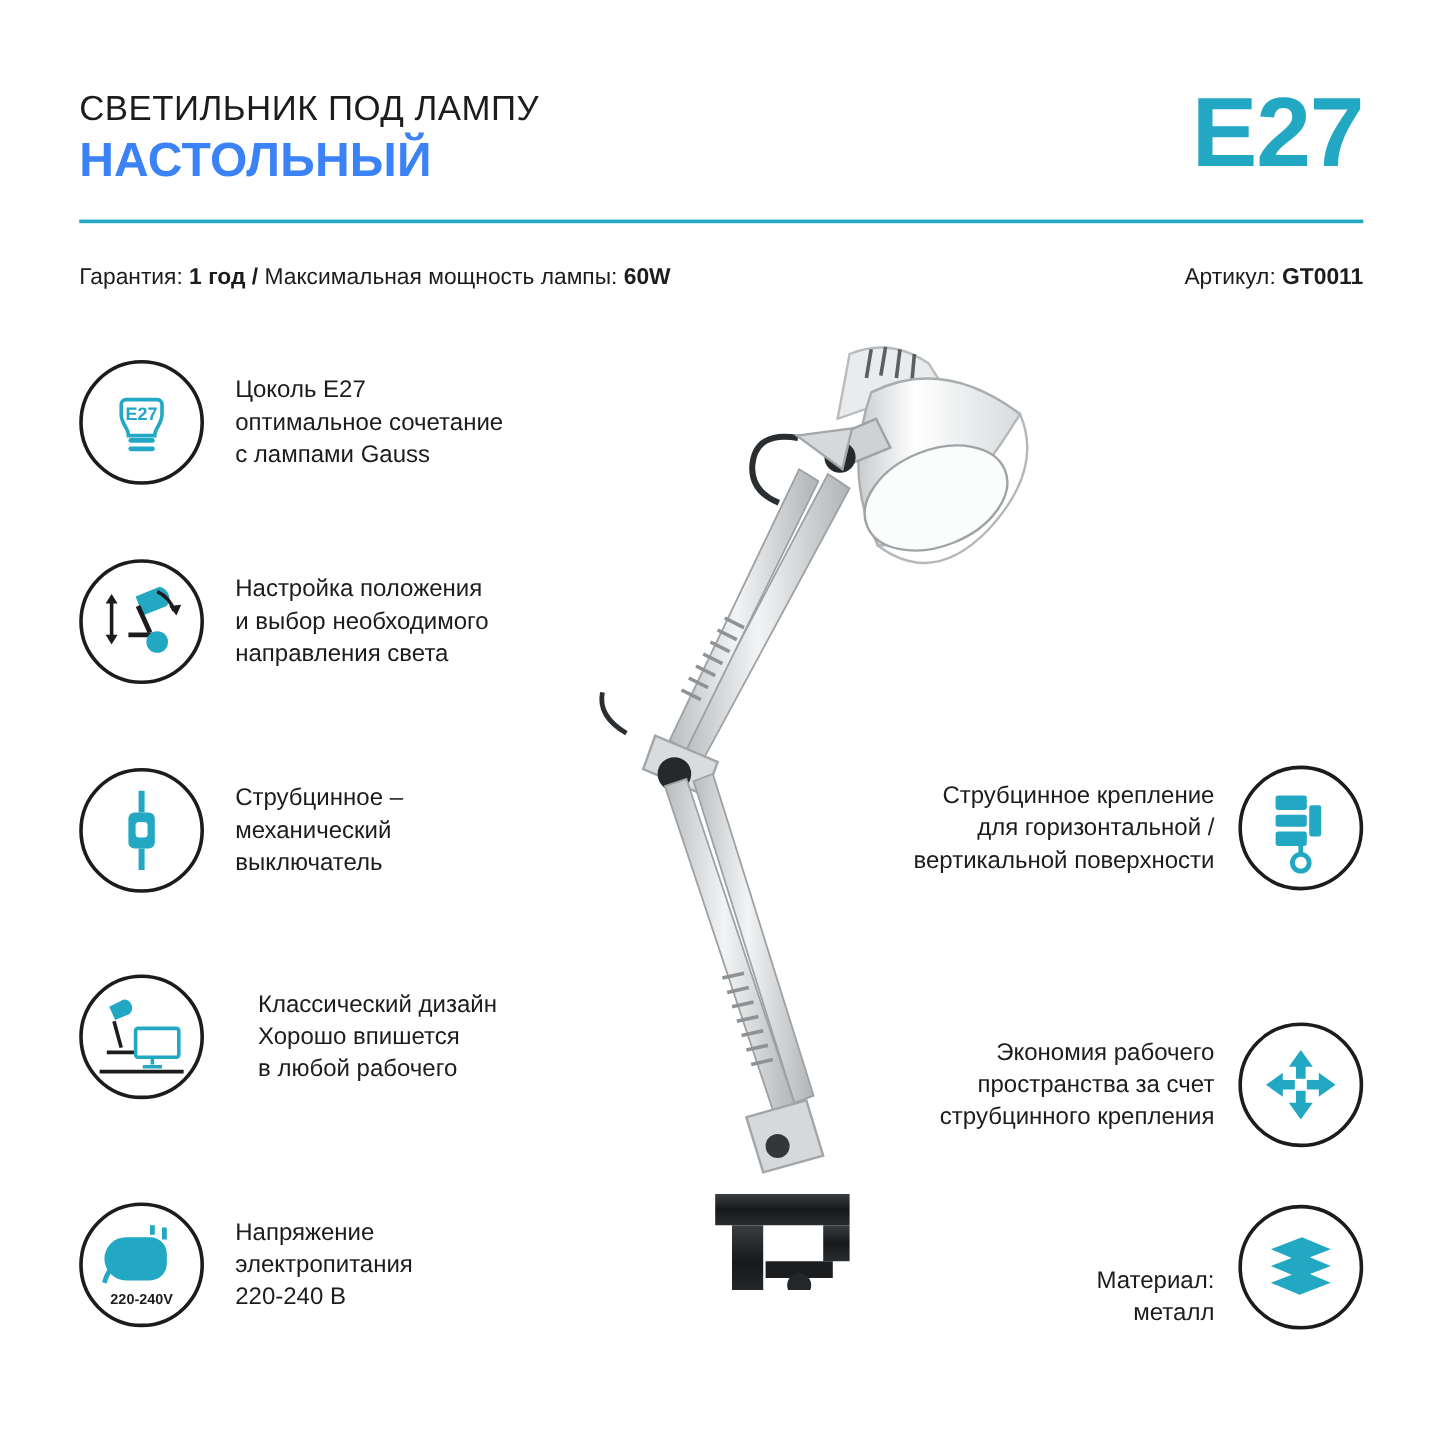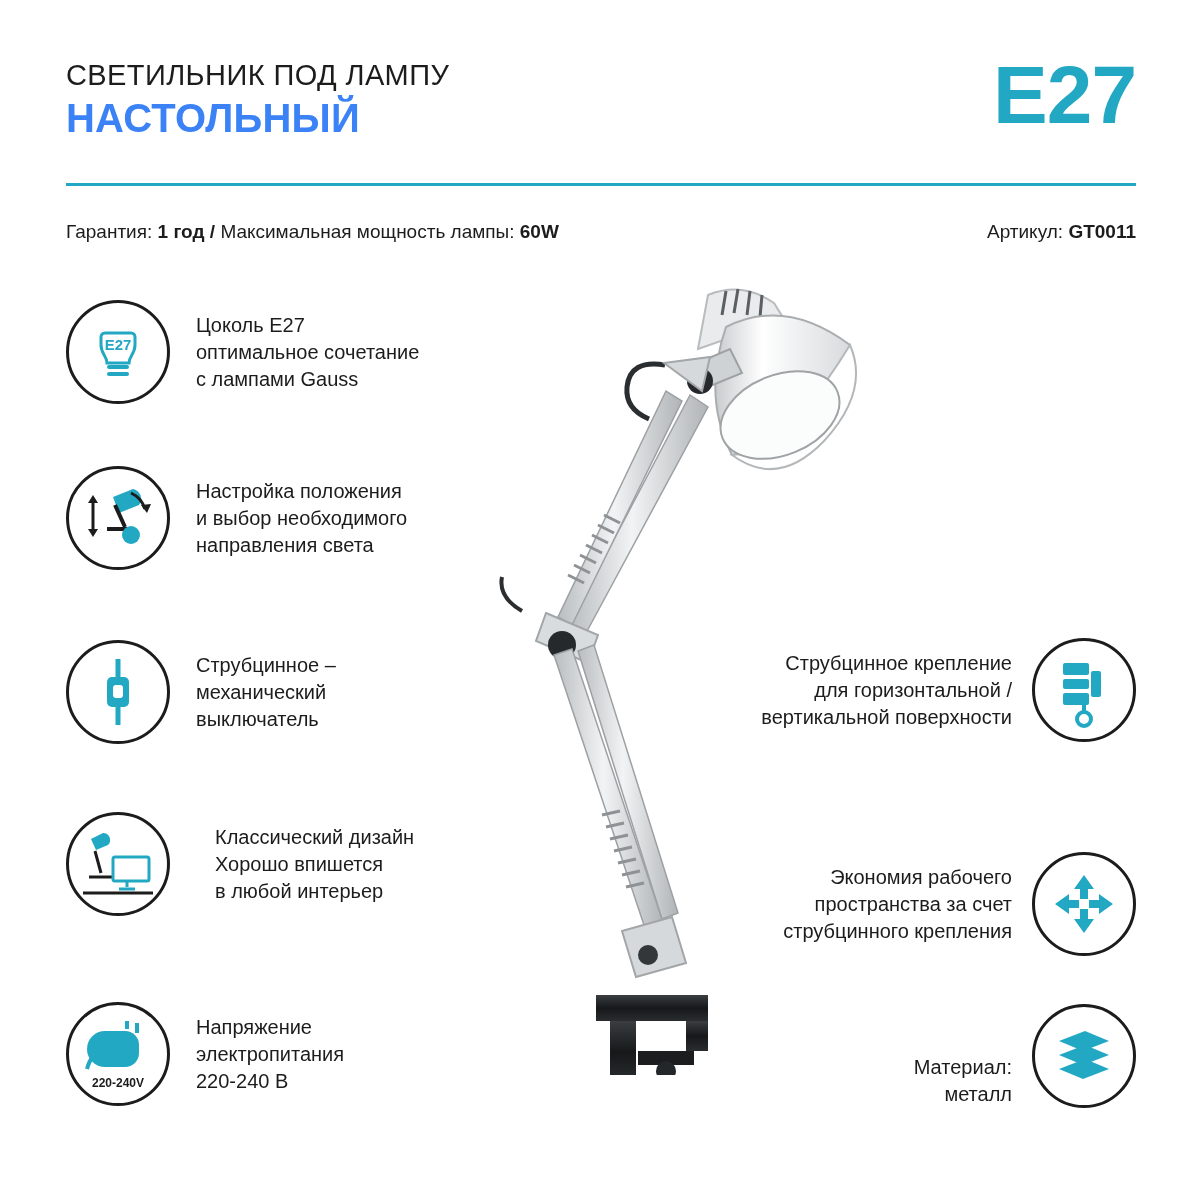--- a/index.html
+++ b/index.html
@@ -11,21 +11,21 @@
     overflow: hidden;
   }
   .page {
     position: relative;
     width: 1200px; height: 1200px;
   }
 
   
   .header {
     position: absolute;
-    left: 66px; top: 58px; right: 64px;
+    left: 66px; top: 74px; right: 64px;
     height: 130px;
   }
   .title-block { position: absolute; left: 0; top: 0; }
   .title-small {
     font-size: 29px;
     letter-spacing: 0.4px;
     font-weight: 400;
     color: #1c1c1c;
     text-transform: uppercase;
     line-height: 34px;
@@ -202,21 +202,21 @@
         <path d="M26 36 l6 22" stroke="#1c1c1c" stroke-width="3" fill="none"></path>
         <path d="M20 62 h24" stroke="#1c1c1c" stroke-width="3"></path>
         <rect x="44" y="42" width="36" height="24" rx="2" fill="none" stroke="#23a8c4" stroke-width="3"></rect>
         <path d="M58 66 v6 M50 74 h16" stroke="#23a8c4" stroke-width="3" fill="none"></path>
         <path d="M14 78 h70" stroke="#1c1c1c" stroke-width="3"></path>
       </svg>
     </div>
     <div class="ftext">
       <span class="line hl">Классический дизайн</span>
       <span class="line">Хорошо впишется</span>
-      <span class="line">в любой интерьер</span>
+      <span class="line">в любой рабочего</span>
     </div>
   </div>
 
   <div class="feature left-col" id="f-voltage">
     <div class="badge">
       <svg width="98" height="98" viewBox="0 0 98 98">
         <path d="M36 26 h20 a14 14 0 0 1 14 14 v8 a14 14 0 0 1 -14 14 h-20 a10 10 0 0 1 0 -36 z" fill="#23a8c4"></path>
         <path d="M58 24 v-8 M68 28 v-10" stroke="#23a8c4" stroke-width="4" fill="none"></path>
         <path d="M36 44 q-14 4 -18 20" stroke="#23a8c4" stroke-width="4" fill="none"></path>
         <text x="49" y="82" font-family="Liberation Sans, sans-serif" font-size="12" font-weight="bold" fill="#1c1c1c" text-anchor="middle">220-240V</text>

